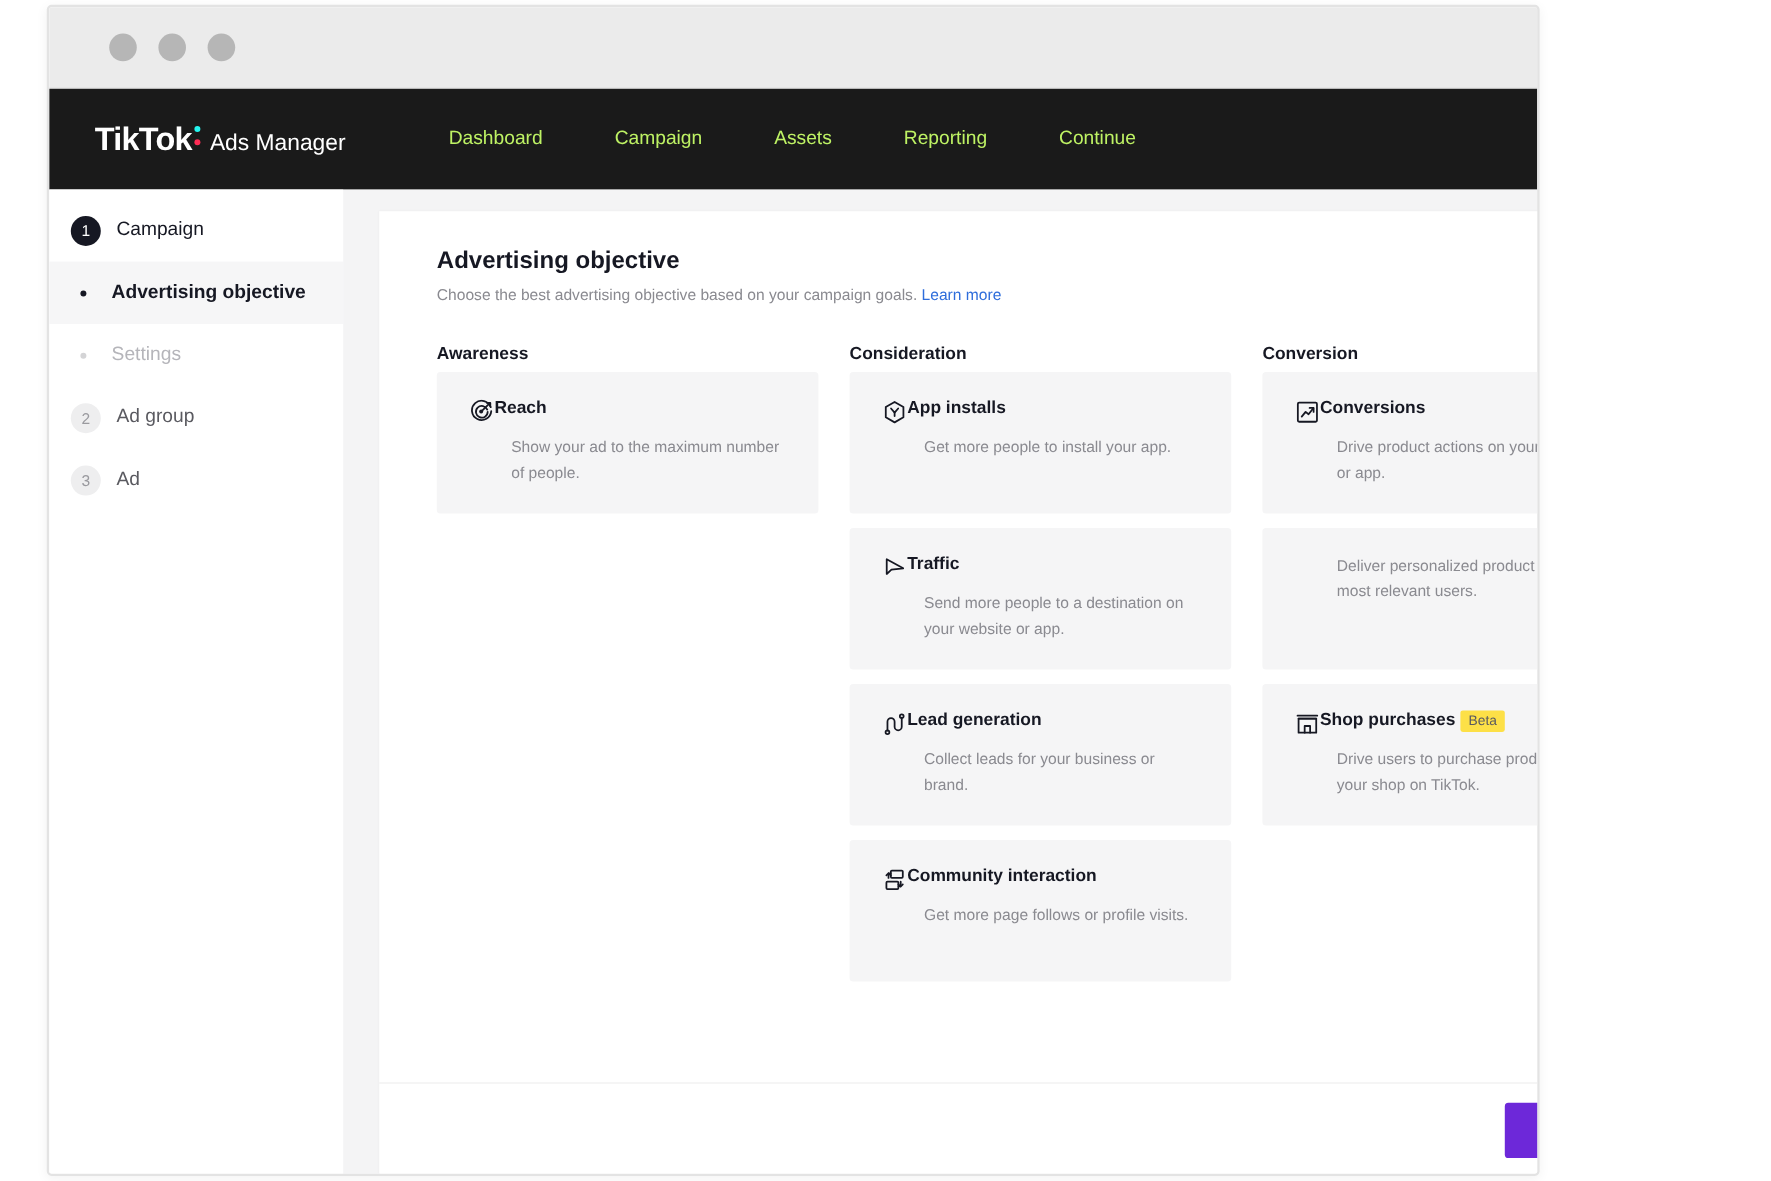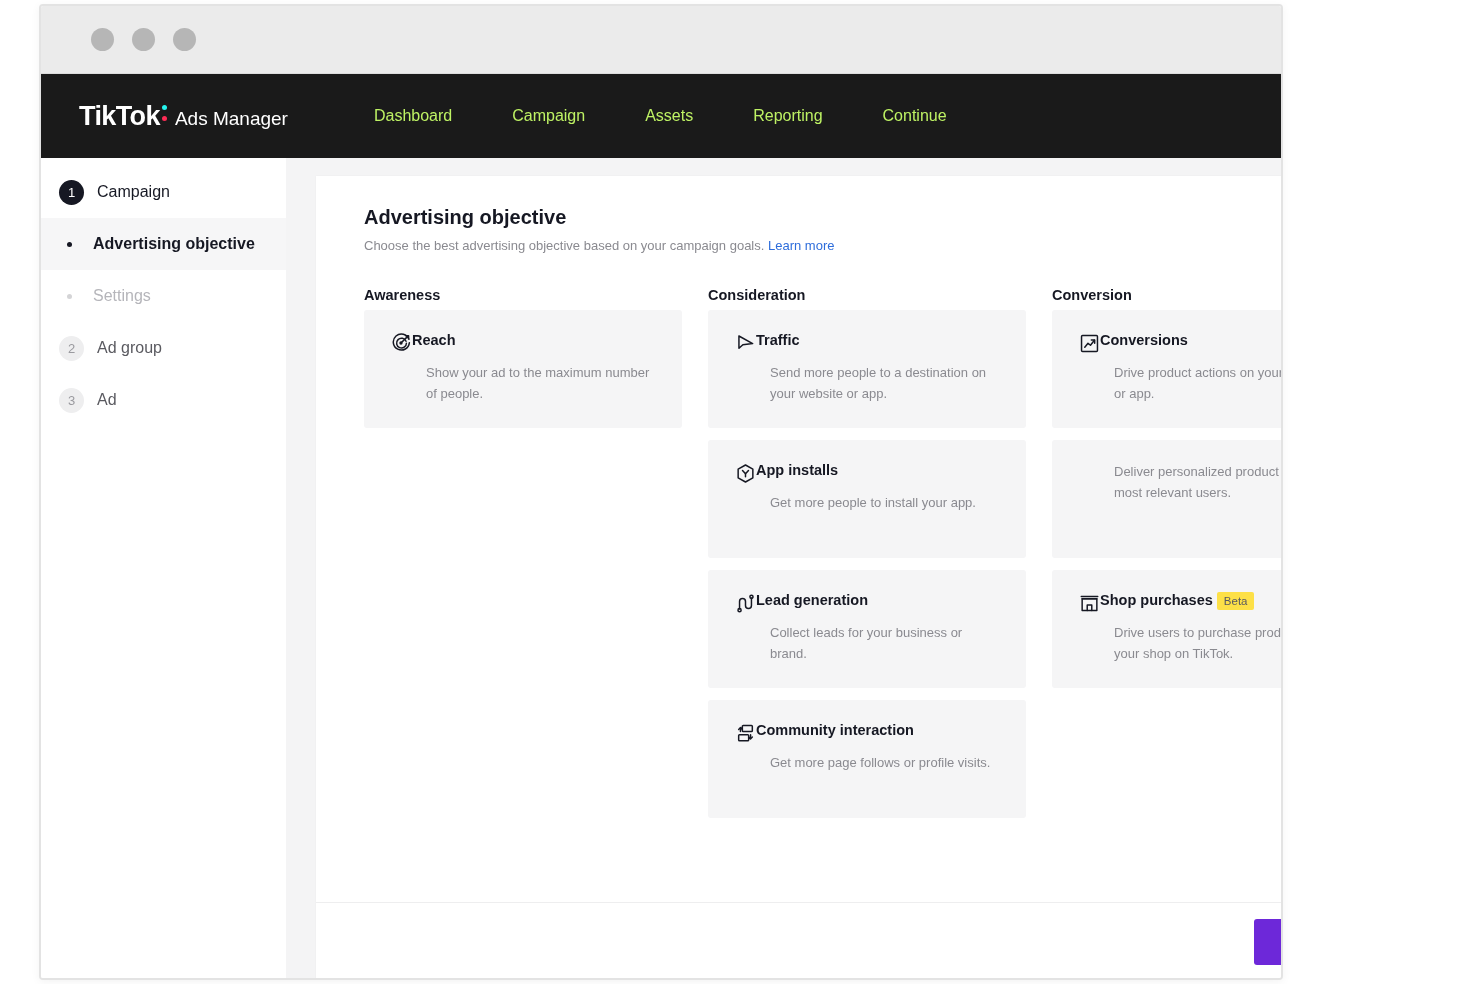--- a/index.html
+++ b/index.html
@@ -355,40 +355,40 @@
               </div>
             </div>
 
             <div class="column">
               <div class="col-heading">Consideration</div>
 
               <div class="obj-card">
                 <div class="obj-head">
                   <span class="obj-icon">
                     <svg width="21" height="21" viewBox="0 0 24 24" fill="none" stroke="currentColor" stroke-width="1.7" stroke-linecap="round" stroke-linejoin="round">
-                      <path d="M4.5 3.4 4.5 17.5 9 13.4 20.2 12.1z"></path>
-                    </svg>
-                  </span>
-                  <span class="obj-title">Traffic</span>
-                </div>
-                <div class="obj-desc">Send more people to a destination on your website or app.</div>
-              </div>
-
-              <div class="obj-card">
-                <div class="obj-head">
-                  <span class="obj-icon">
-                    <svg width="21" height="21" viewBox="0 0 24 24" fill="none" stroke="currentColor" stroke-width="1.7" stroke-linecap="round" stroke-linejoin="round">
                       <path d="M12 2.3 20.4 7.1v9.8L12 21.7 3.6 16.9V7.1z"></path>
                       <path d="M8.6 8.5 12 12.4 15.4 8.5"></path>
                       <path d="M12 12.4v3.3"></path>
                     </svg>
                   </span>
                   <span class="obj-title">App installs</span>
                 </div>
                 <div class="obj-desc">Get more people to install your app.</div>
+              </div>
+
+              <div class="obj-card">
+                <div class="obj-head">
+                  <span class="obj-icon">
+                    <svg width="21" height="21" viewBox="0 0 24 24" fill="none" stroke="currentColor" stroke-width="1.7" stroke-linecap="round" stroke-linejoin="round">
+                      <path d="M4.5 3.4 4.5 17.5 9 13.4 20.2 12.1z"></path>
+                    </svg>
+                  </span>
+                  <span class="obj-title">Traffic</span>
+                </div>
+                <div class="obj-desc">Send more people to a destination on your website or app.</div>
               </div>
 
 
               <div class="obj-card">
                 <div class="obj-head">
                   <span class="obj-icon">
                     <svg width="21" height="21" viewBox="0 0 24 24" fill="none" stroke="currentColor" stroke-width="1.7" stroke-linecap="round" stroke-linejoin="round">
                       <path d="M5.2 18.2V9.6a3.4 3.4 0 0 1 6.8 0v4.8a3.4 3.4 0 0 0 6.8 0V5.8"></path>
                       <circle cx="5.2" cy="19.6" r="1.8"></circle>
                       <circle cx="18.8" cy="4.4" r="1.8"></circle>

